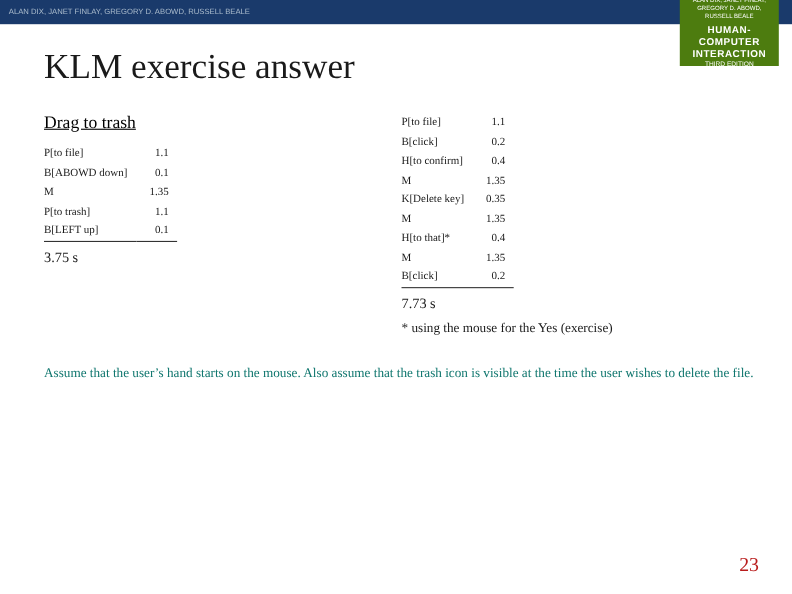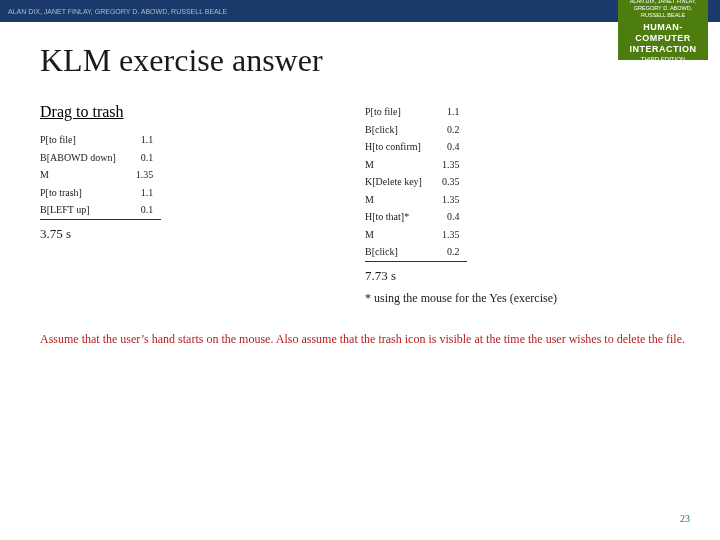--- a/index.html
+++ b/index.html
@@ -139,40 +139,40 @@
     }
 
     
     .bottom-section {
       margin-top: 24px;
       position: relative;
     }
 
     .note-text {
       font-size: 12px;
-      color: #b91c1c;
+      color: #0f766e;
       font-family: Georgia, serif;
       line-height: 1.6;
     }
 
     .note-small {
       font-size: 12px;
       font-family: Georgia, serif;
       color: #1a1a1a;
       margin-top: 4px;
     }
 
     
     .page-number {
       position: absolute;
       bottom: 16px;
       right: 30px;
-      font-size: 10px;
-      font-family: Georgia, serif;
-      color: #0f766e;
+      font-size: 18px;
+      font-family: Georgia, serif;
+      color: #b91c1c;
     }
   </style>
 </head>
 <body>
 
 <div class="top-banner">
   <span class="top-banner-text">ALAN DIX, JANET FINLAY, GREGORY D. ABOWD, RUSSELL BEALE</span>
 </div>
 
 <div class="logo-box">

